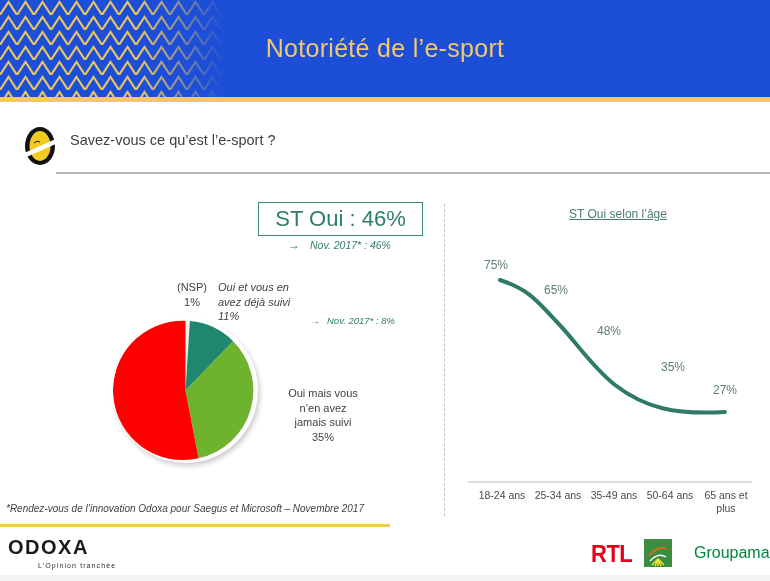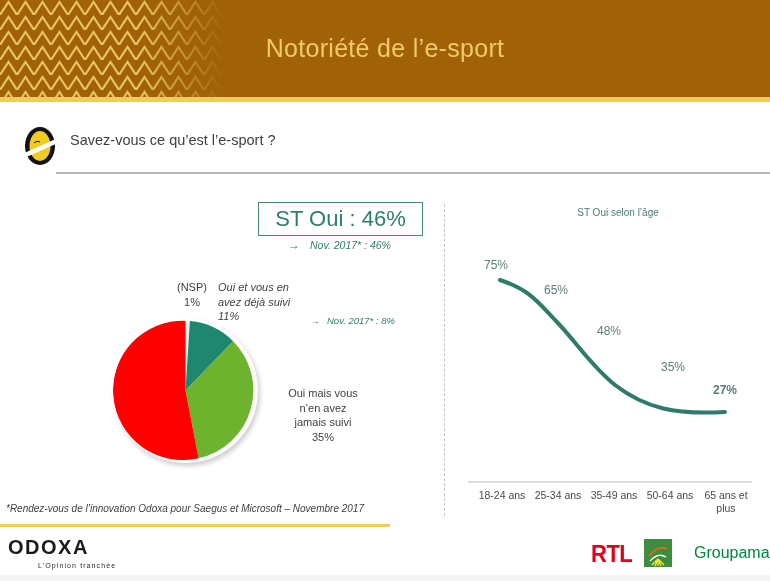--- a/index.html
+++ b/index.html
@@ -9,21 +9,21 @@
     font-family:"Liberation Sans", sans-serif;
     overflow:hidden;
     position:relative;
     color:#404040;
   }
   .slide{position:absolute;inset:0;}
 
   
   .header{
     position:absolute;left:0;top:0;width:770px;height:97px;
-    background:#a16207;
+    background:#1d4ed8;
     overflow:hidden;
   }
   .chevrons{
     position:absolute;left:0;top:0;width:225px;height:97px;
     overflow:hidden;
   }
   .header-title{
     position:absolute;left:0;top:0;width:770px;height:97px;
     display:flex;align-items:center;justify-content:center;
     font-size:25px;color:#f0c96a;letter-spacing:.3px;
@@ -78,21 +78,21 @@
 
   
   .v-divider{
     position:absolute;left:444px;top:204px;width:0;height:312px;
     border-left:1.5px dashed #c2c2c2;
   }
 
   
   .line-title{
     position:absolute;left:468px;top:207px;width:300px;text-align:center;
-    font-size:10px;color:#4c7d75;
+    font-size:12px;color:#4c7d75;text-decoration:underline;
   }
   .line-svg{position:absolute;left:460px;top:240px;}
   .dlabel{
     position:absolute;font-size:12px;color:#5d7c7a;
   }
   .xlabel{
     position:absolute;font-size:10.5px;color:#4a4a4a;text-align:center;width:58px;
     line-height:1.25;
   }
 
@@ -210,21 +210,21 @@
 
   <svg class="line-svg" width="300" height="250">
     <path d="M40,40 C70,50 78,62 95,80 C115,100 130,125 155,145 C185,168 215,175 265,172" fill="none" stroke="#2f7a68" stroke-width="4" stroke-linecap="round"></path>
     <line x1="8" y1="242" x2="292" y2="242" stroke="#d0d0d0" stroke-width="1.4"></line>
   </svg>
 
   <div class="dlabel" style="left:484px;top:258px;">75%</div>
   <div class="dlabel" style="left:544px;top:283px;">65%</div>
   <div class="dlabel" style="left:597px;top:324px;">48%</div>
   <div class="dlabel" style="left:661px;top:360px;">35%</div>
-  <div class="dlabel" style="left:713px;top:383px;font-weight:bold;">27%</div>
+  <div class="dlabel" style="left:713px;top:383px;">27%</div>
 
   <div class="xlabel" style="left:473px;top:489px;">18-24 ans</div>
   <div class="xlabel" style="left:529px;top:489px;">25-34 ans</div>
   <div class="xlabel" style="left:585px;top:489px;">35-49 ans</div>
   <div class="xlabel" style="left:641px;top:489px;">50-64 ans</div>
   <div class="xlabel" style="left:700px;top:489px;width:52px;">65 ans et plus</div>
 
   <div class="source-note">*Rendez-vous de l’innovation Odoxa pour Saegus et Microsoft – Novembre 2017</div>
   <div class="gold-rule-bottom"></div>
 

